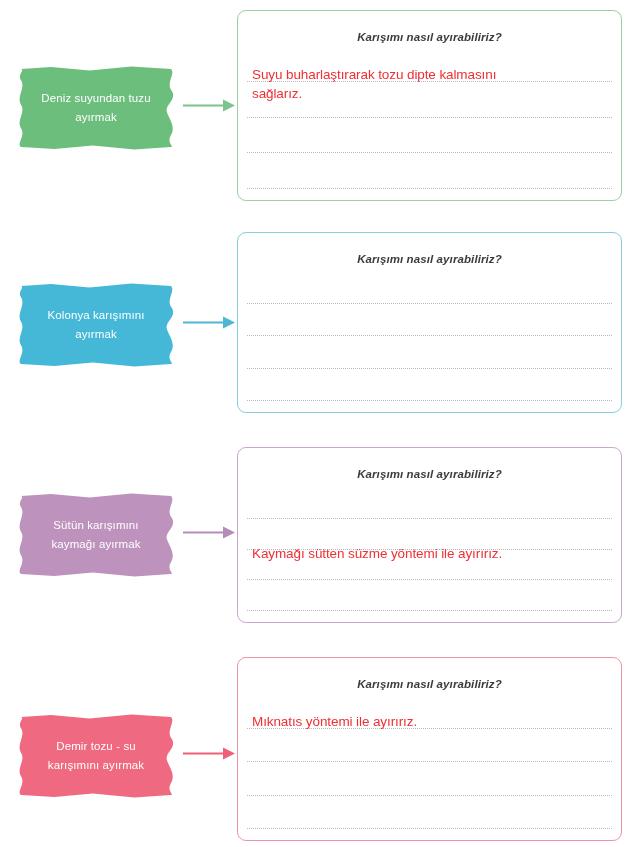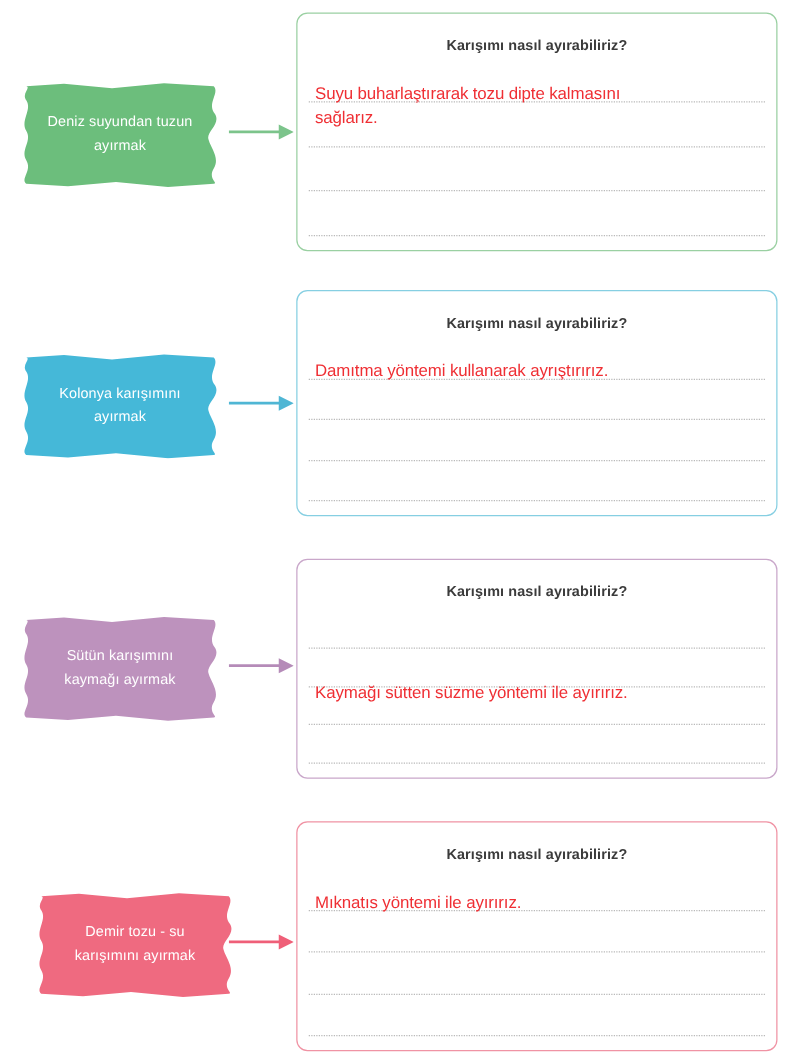--- a/index.html
+++ b/index.html
@@ -47,20 +47,21 @@
     border-radius:9px;
   }
   .abox .qtitle{
     position:absolute;
     left:0; right:0;
     text-align:center;
     font-size:11.5px;
     font-weight:bold;
     color:#3b3b3b;
     letter-spacing:.1px;
+    font-style:italic;
   }
   .lines{position:absolute;left:9px;right:9px;}
   .lines .dline{
     border-bottom:1.4px dotted #b9b9b9;
     height:0;
     position:absolute;
     left:0;right:0;
   }
   .answer{
     position:absolute;
@@ -73,21 +74,21 @@
   }
 </style>
 </head>
 <body>
 
 <div id="sheet">
     <div class="banner" style="left: 16px; top: 66px; width: 160px; height: 84px;">
       <svg viewBox="0 0 160 84" preserveAspectRatio="none">
         <path d="M 5 3 L 35.2 1 L 73.60000000000001 4.5 L 115.19999999999999 0.5 L 155 3 C 160 8.4, 149 16.8, 156 25.2 C 161 33.6, 148 39.48, 151 46.2 C 153 52.92, 160 60.48, 155 68.88 C 150 77.28, 159 80.64, 155 81 L 118.4 83.5 L 76.8 79.5 L 38.4 83 L 5 81 C 0 77.28, 10 70.56, 5 62.16 C 0 53.76, 10 47.040000000000006, 5 38.64 C 0 30.24, 10 21.84, 5 14.280000000000001 C 1 8.4, 9 4.2, 5 3 Z" fill="#6cbe7c"></path>
       </svg>
-      <div class="blabel">Deniz suyundan tuzun
+      <div class="blabel">Deniz suyundan tuzu
 ayırmak</div>
     </div>
     <div class="arrow" style="left: 183px; top: 96px; width: 52px; height: 18px;">
       <svg width="52" height="18" viewBox="0 0 52 18">
         <path d="M 0 9.5 L 41 9.5" stroke="#7cc48b" stroke-width="2.2" fill="none"></path>
         <path d="M 40 3.5 L 52 9.5 L 40 15.5 Z" fill="#7cc48b"></path>
       </svg>
     </div>
     <div class="abox" style="left: 237px; top: 10px; width: 385px; height: 191px; border-color: rgb(154, 208, 162);">
       <div class="qtitle" style="top: 20px;">Karışımı nasıl ayırabiliriz?</div>
@@ -114,21 +115,20 @@
       </svg>
     </div>
     <div class="abox" style="left: 237px; top: 232px; width: 385px; height: 181px; border-color: rgb(134, 207, 226);">
       <div class="qtitle" style="top: 20px;">Karışımı nasıl ayırabiliriz?</div>
       <div class="lines" style="top: 0px; height: 181px;">
         <div class="dline" style="top: 70px;"></div>
         <div class="dline" style="top: 102.333px;"></div>
         <div class="dline" style="top: 134.667px;"></div>
         <div class="dline" style="top: 167px;"></div>
       </div>
-      <div class="answer" style="left: 14px; right: 12px; top: 54px;">Damıtma yöntemi kullanarak ayrıştırırız.</div>
     </div>
     <div class="banner" style="left: 16px; top: 493px; width: 160px; height: 84px;">
       <svg viewBox="0 0 160 84" preserveAspectRatio="none">
         <path d="M 5 3 L 35.2 1 L 73.60000000000001 4.5 L 115.19999999999999 0.5 L 155 3 C 160 8.4, 149 16.8, 156 25.2 C 161 33.6, 148 39.48, 151 46.2 C 153 52.92, 160 60.48, 155 68.88 C 150 77.28, 159 80.64, 155 81 L 118.4 83.5 L 76.8 79.5 L 38.4 83 L 5 81 C 0 77.28, 10 70.56, 5 62.16 C 0 53.76, 10 47.040000000000006, 5 38.64 C 0 30.24, 10 21.84, 5 14.280000000000001 C 1 8.4, 9 4.2, 5 3 Z" fill="#bd92bd"></path>
       </svg>
       <div class="blabel">Sütün karışımını
 kaymağı ayırmak</div>
     </div>
     <div class="arrow" style="left: 183px; top: 523px; width: 52px; height: 18px;">
       <svg width="52" height="18" viewBox="0 0 52 18">
@@ -139,21 +139,21 @@
     <div class="abox" style="left: 237px; top: 447px; width: 385px; height: 176px; border-color: rgb(201, 167, 202);">
       <div class="qtitle" style="top: 20px;">Karışımı nasıl ayırabiliriz?</div>
       <div class="lines" style="top: 0px; height: 176px;">
         <div class="dline" style="top: 70px;"></div>
         <div class="dline" style="top: 100.667px;"></div>
         <div class="dline" style="top: 131.333px;"></div>
         <div class="dline" style="top: 162px;"></div>
       </div>
       <div class="answer" style="left: 14px; right: 12px; top: 54px; margin-top: 42px;">Kaymağı sütten süzme yöntemi ile ayırırız.</div>
     </div>
-    <div class="banner" style="left: 28px; top: 714px; width: 160px; height: 84px;">
+    <div class="banner" style="left: 16px; top: 714px; width: 160px; height: 84px;">
       <svg viewBox="0 0 160 84" preserveAspectRatio="none">
         <path d="M 5 3 L 35.2 1 L 73.60000000000001 4.5 L 115.19999999999999 0.5 L 155 3 C 160 8.4, 149 16.8, 156 25.2 C 161 33.6, 148 39.48, 151 46.2 C 153 52.92, 160 60.48, 155 68.88 C 150 77.28, 159 80.64, 155 81 L 118.4 83.5 L 76.8 79.5 L 38.4 83 L 5 81 C 0 77.28, 10 70.56, 5 62.16 C 0 53.76, 10 47.040000000000006, 5 38.64 C 0 30.24, 10 21.84, 5 14.280000000000001 C 1 8.4, 9 4.2, 5 3 Z" fill="#ef6a80"></path>
       </svg>
       <div class="blabel">Demir tozu - su
 karışımını ayırmak</div>
     </div>
     <div class="arrow" style="left: 183px; top: 744px; width: 52px; height: 18px;">
       <svg width="52" height="18" viewBox="0 0 52 18">
         <path d="M 0 9.5 L 41 9.5" stroke="#ef5f78" stroke-width="2.2" fill="none"></path>
         <path d="M 40 3.5 L 52 9.5 L 40 15.5 Z" fill="#ef5f78"></path>

